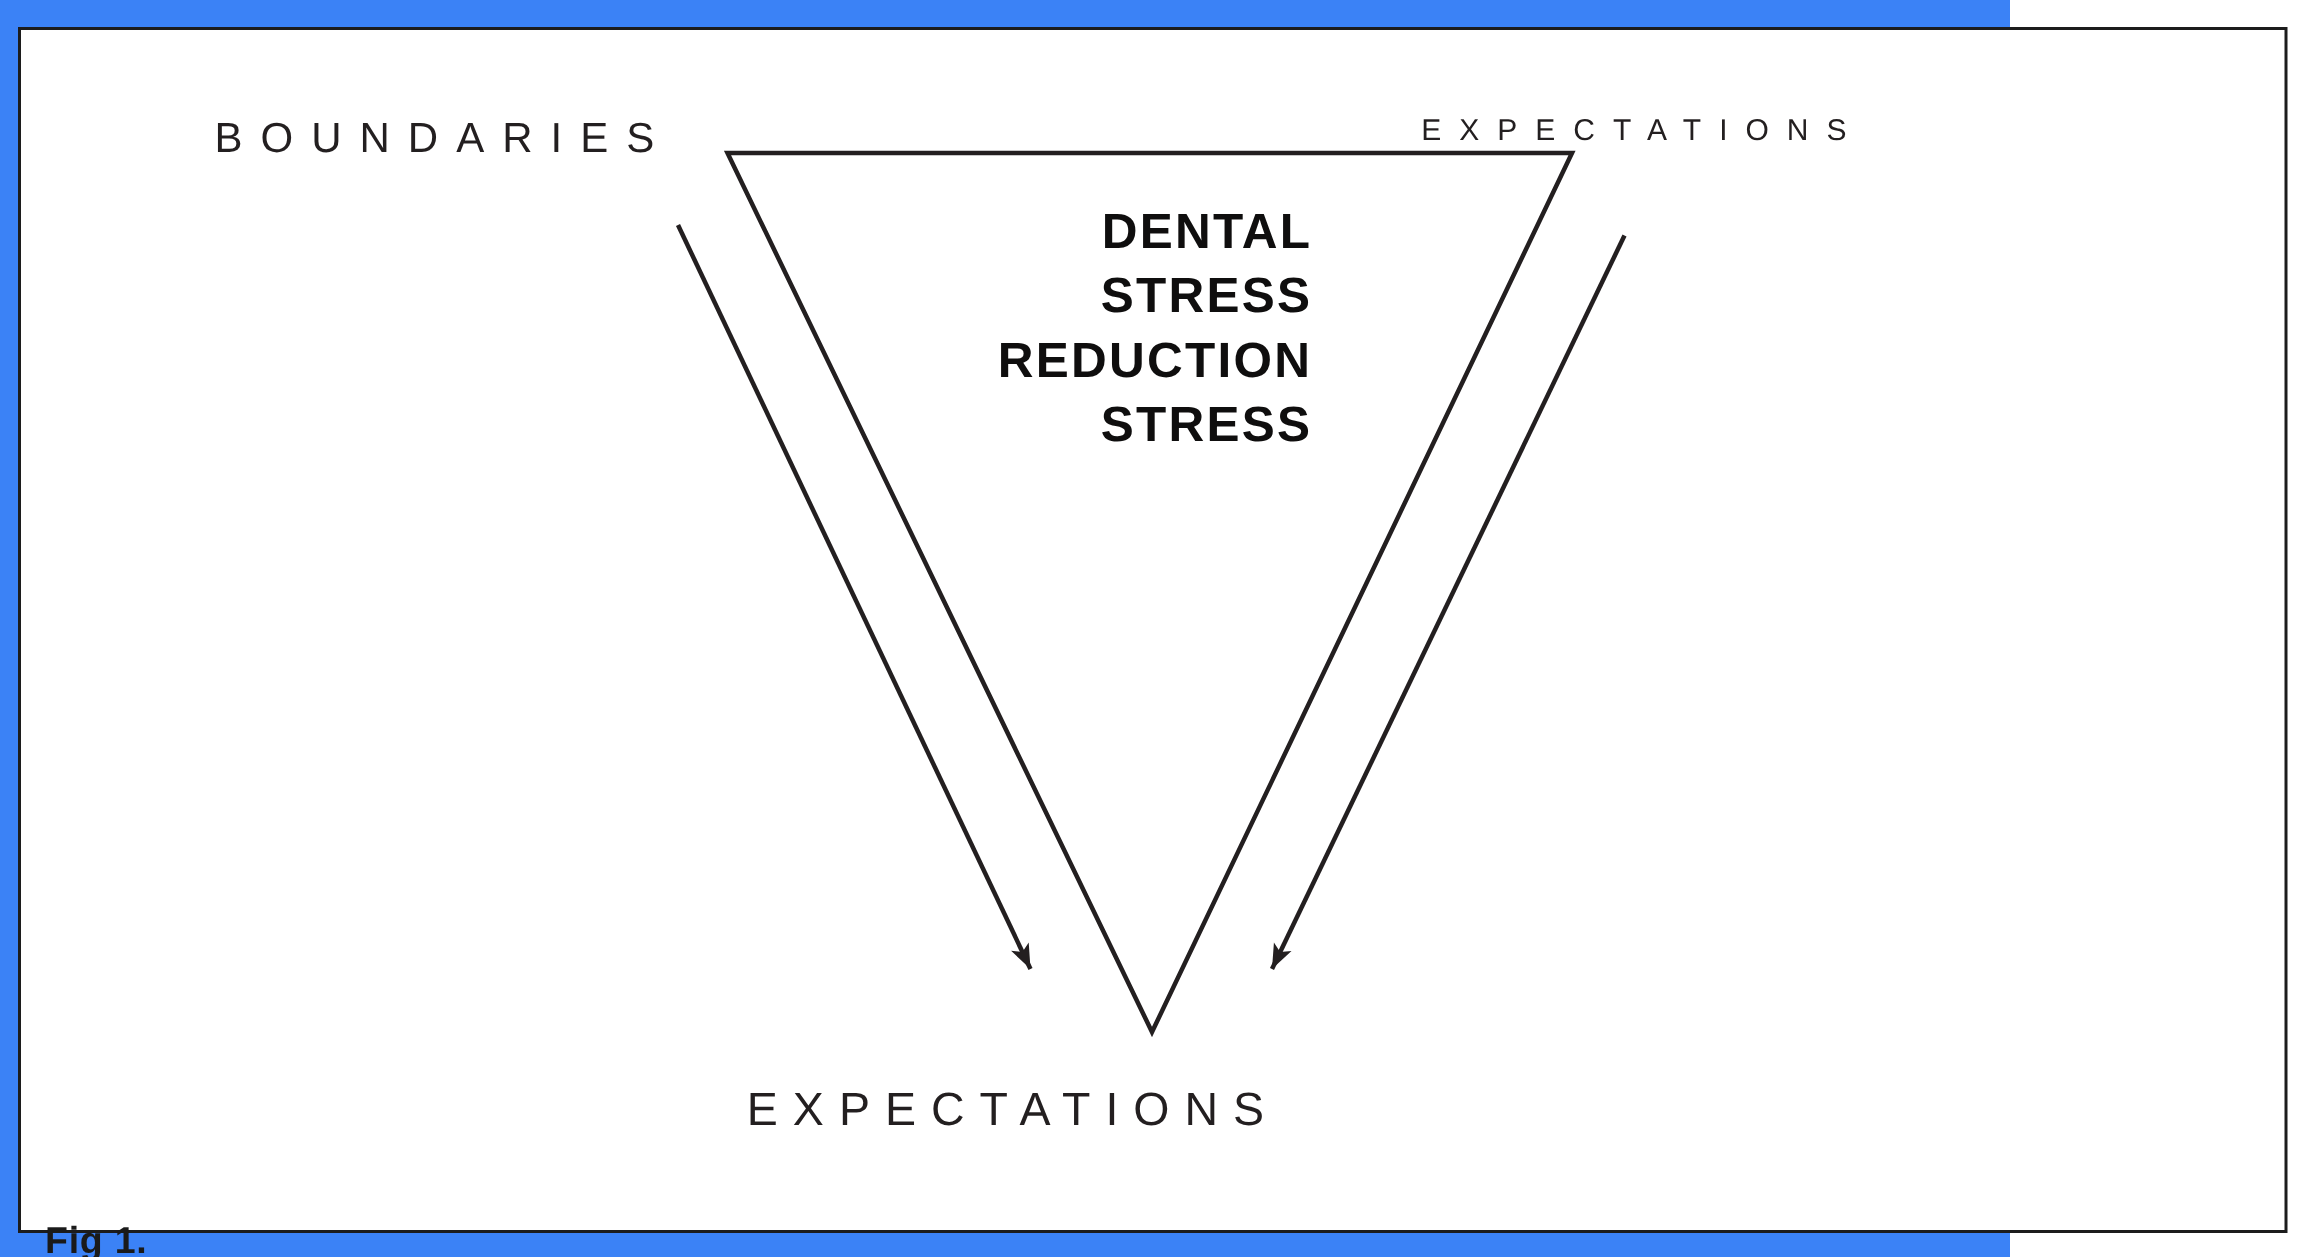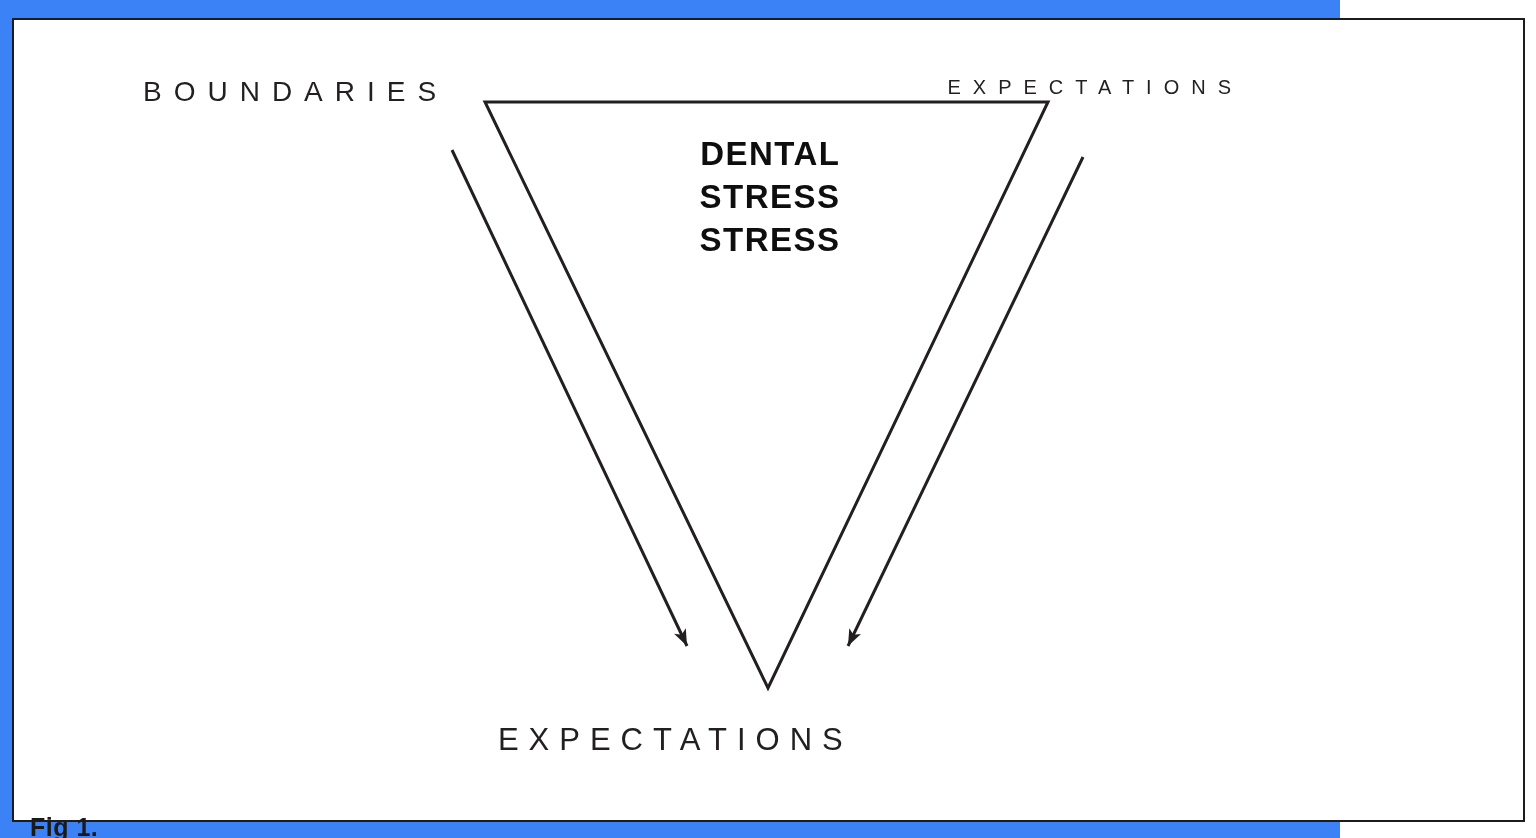--- a/index.html
+++ b/index.html
@@ -107,18 +107,19 @@
 
   <div class="vertex-label label-top-left">BOUNDARIES</div>
 
   <div class="vertex-label label-top-right">EXPECTATIONS</div>
 
   <div class="vertex-label label-bottom">EXPECTATIONS</div>
 
   <div class="triad-title">
     <div>DENTAL</div>
     <div>STRESS</div>
+    <div>REDUCTION</div>
     <div>STRESS</div>
   </div>
 
   <div class="fig-caption">Fig 1.</div>
 
 </div>
 
 </body></html>

